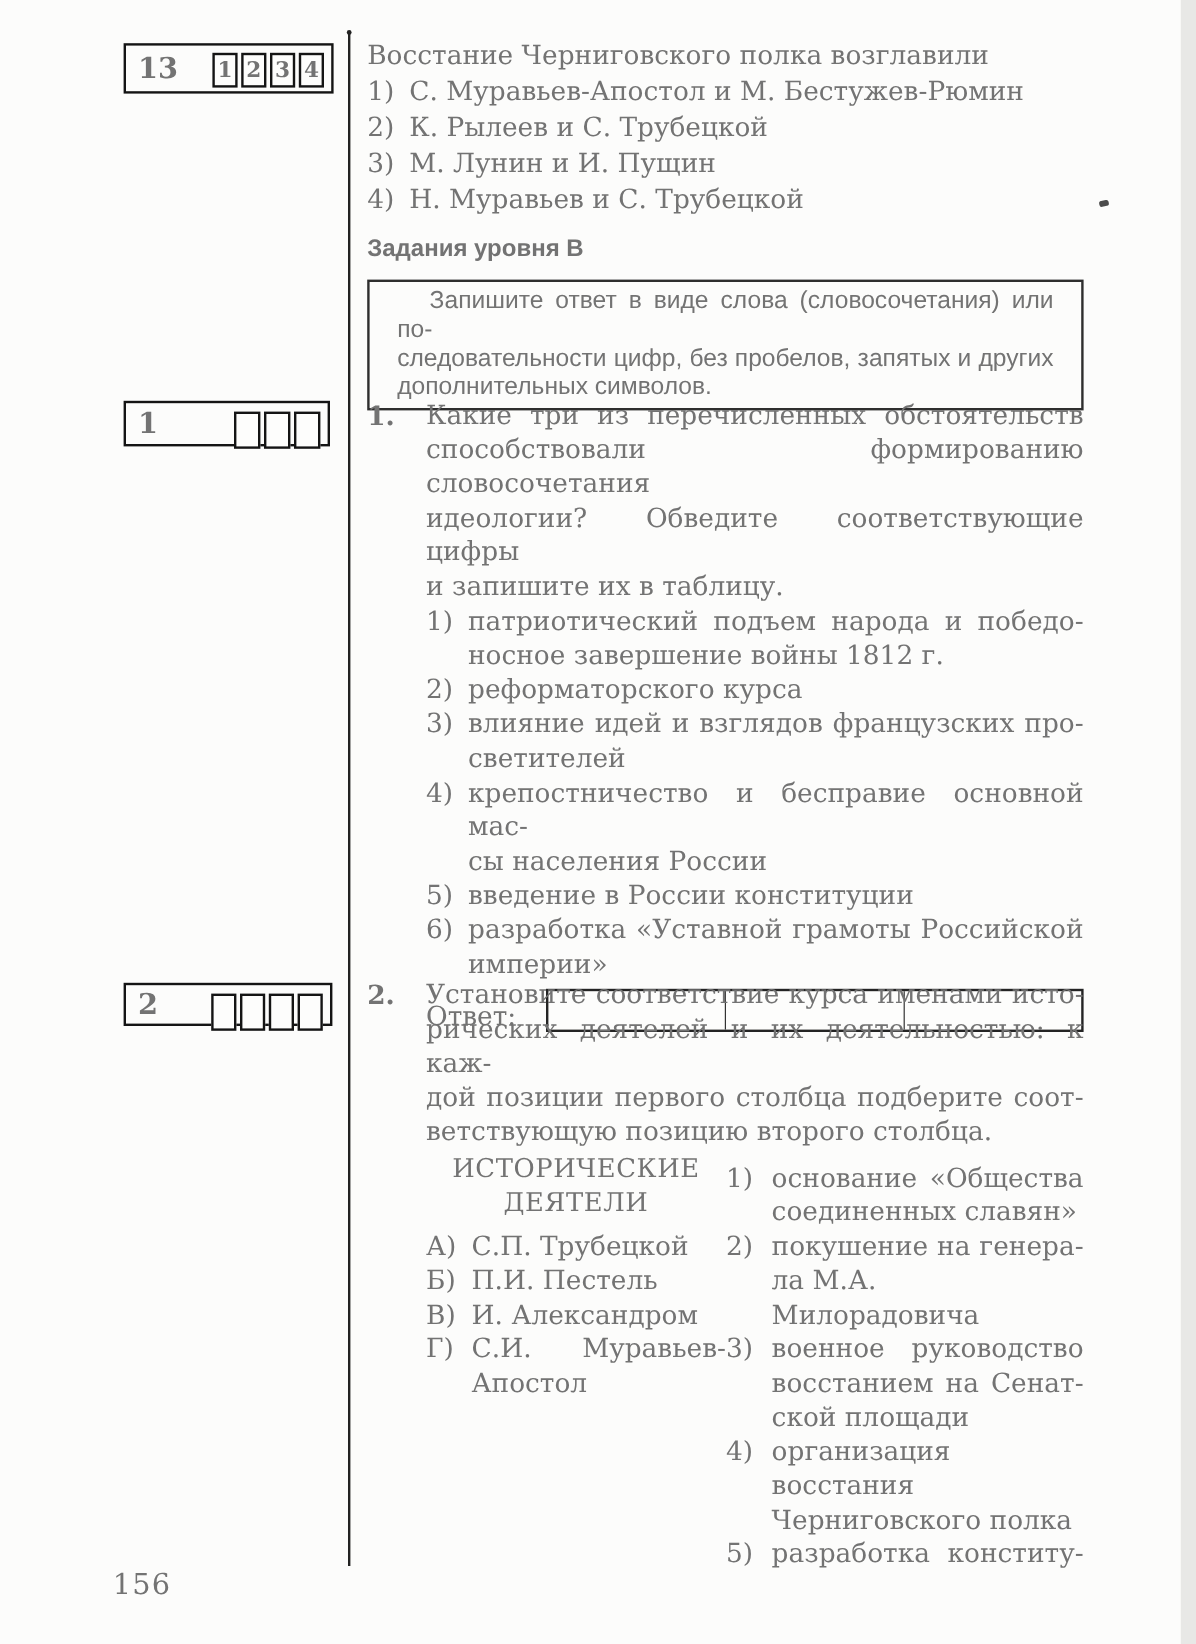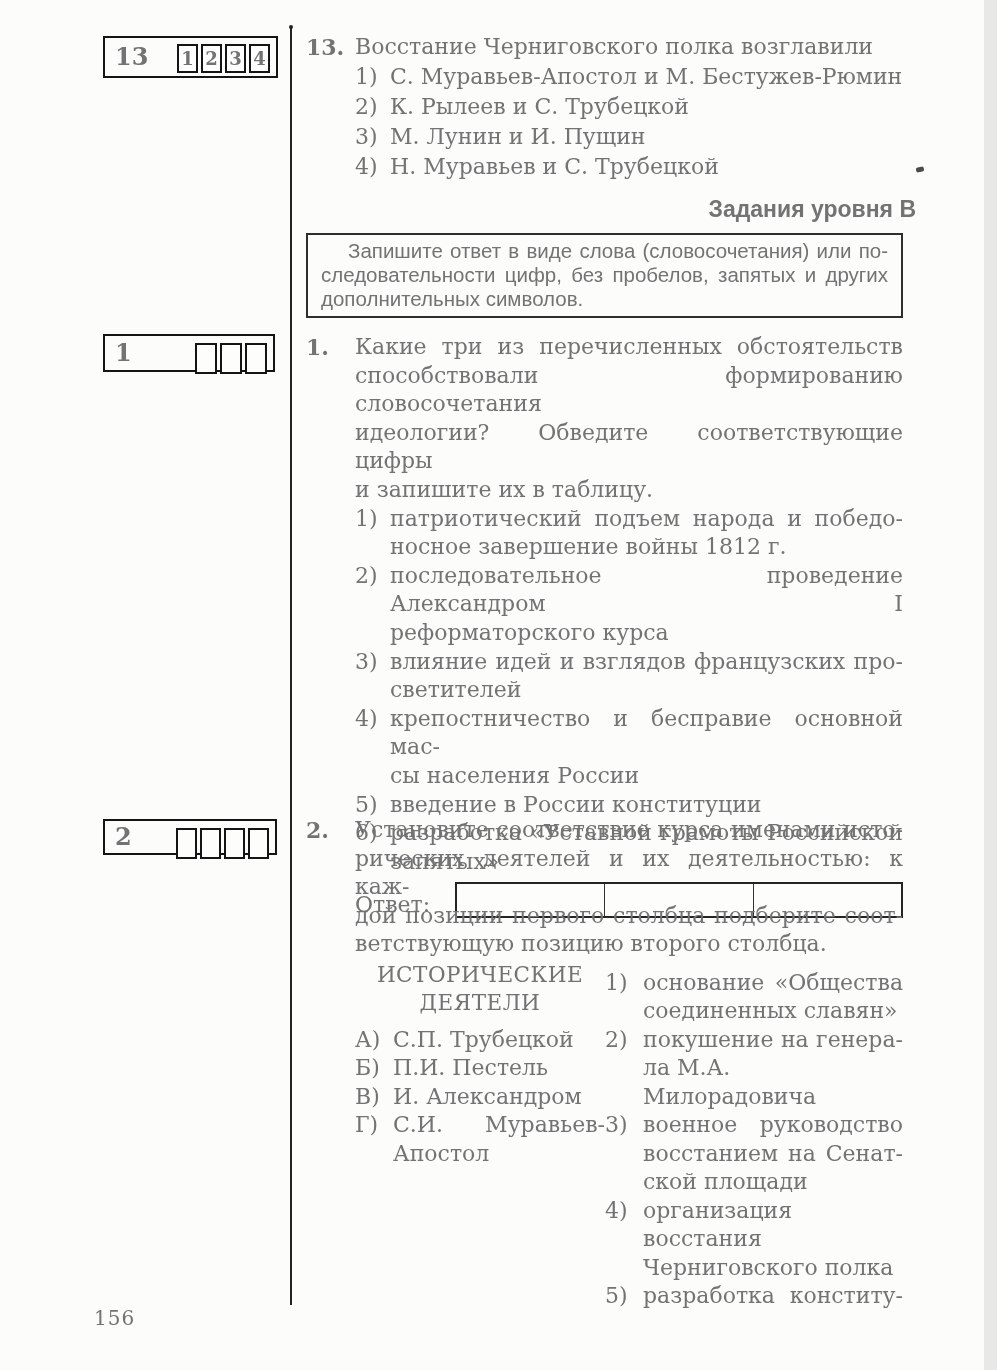--- a/index.html
+++ b/index.html
@@ -37,24 +37,24 @@
   #q2  { top:816px; line-height:28.5px; }
 
   .opt { display:flex; }
   .onum { width:35px; flex:0 0 35px; }
   .otext { flex:1; min-width:0; }
 
   
   .jl { text-align:justify; text-align-last:justify; }
 
   
-  .bheader { position:absolute; left:316px; top:196px; width:600px; text-align:right;
-             font-family:"Liberation Sans","DejaVu Sans",sans-serif; font-weight:bold; font-size:23px; }
+  .bheader { position:absolute; left:306px; top:196px; width:600px; text-align:left;
+             font-family:"Liberation Sans","DejaVu Sans",sans-serif; font-weight:bold; font-size:20px; }
   .ibox { position:absolute; left:306px; top:233px; width:597px;
-          border:2px solid #2e2e2e; padding:4px 13px 6px;
+          border:2px solid #2e2e2e; padding:4px 23px 6px;
           font-family:"Liberation Sans","DejaVu Sans",sans-serif;
           font-size:20.5px; line-height:23.8px; font-weight:500; }
   .ibox div:first-child { text-indent:27px; }
 
   
   .arow { display:flex; align-items:center; margin-top:3px; }
   .alabel { width:100px; flex:0 0 100px;margin-top:12px; }
   .atable { flex:1; height:36px; border:2px solid #242424; display:flex; background:#fdfdfc; }
   .acell { flex:1; }
   .acell + .acell { border-left:1.5px solid #333; }
@@ -63,21 +63,21 @@
   .cols { display:flex; margin-top:2px; }
   .colL { width:250px; flex:0 0 250px; }
   .colR { width:298px; flex:0 0 298px; }
   .colhead { text-align:center; font-size:21.5px; letter-spacing:0.5px; line-height:28.5px; }
   .colhead.rh { padding-top:15px; }
   .colitems { margin-top:8px; }
   .mrow { display:flex; }
   .mnum { width:38px; flex:0 0 38px; }
   .mtext { flex:1; min-width:0; }
 
-  .pageno { position:absolute; left:94px; top:1306px; font-size:20px; letter-spacing:1px; }
+  .pageno { position:absolute; left:94px; top:1306px; font-size:24px; letter-spacing:1px; }
   .speck { position:absolute; left:916px; top:167px; width:8px; height:5px;
            background:#2c2c2c; border-radius:2px; transform:rotate(-12deg); opacity:.85; }
 </style>
 </head>
 <body>
 
 <div class="page">
 
   <div class="divider"></div>
 
@@ -104,21 +104,20 @@
     <span class="mlabel">2</span>
     <span class="mcells">
       <span class="mcell"></span>
       <span class="mcell"></span>
       <span class="mcell"></span>
       <span class="mcell"></span>
     </span>
   </div>
 
   <div class="qblock" id="q13">
-    <div class="qnum">13.</div>
     <div class="qbody">
       <div>Восстание Черниговского полка возглавили</div>
       <div class="opt">
         <span class="onum">1)</span>
         <span class="otext">С. Муравьев-Апостол и М. Бестужев-Рюмин</span>
       </div>
       <div class="opt">
         <span class="onum">2)</span>
         <span class="otext">К. Рылеев и С. Трубецкой</span>
       </div>
@@ -153,21 +152,20 @@
       <div class="opt">
         <span class="onum">1)</span>
         <span class="otext">
             <div class="jl">патриотический подъем народа и победо-</div>
             <div>носное завершение войны 1812 г.</div>
           </span>
       </div>
       <div class="opt">
         <span class="onum">2)</span>
         <span class="otext">
-            <div class="jl">последовательное проведение Александром I</div>
             <div>реформаторского курса</div>
           </span>
       </div>
       <div class="opt">
         <span class="onum">3)</span>
         <span class="otext">
             <div class="jl">влияние идей и взглядов французских про-</div>
             <div>светителей</div>
           </span>
       </div>
@@ -181,21 +179,21 @@
       <div class="opt">
         <span class="onum">5)</span>
         <span class="otext">
             <div>введение в России конституции</div>
           </span>
       </div>
       <div class="opt">
         <span class="onum">6)</span>
         <span class="otext">
             <div class="jl">разработка «Уставной грамоты Российской</div>
-            <div>запятых»</div>
+            <div>империи»</div>
           </span>
       </div>
       <div class="arow">
         <div class="alabel">Ответ:</div>
         <div class="atable">
           <div class="acell"></div>
           <div class="acell"></div>
           <div class="acell"></div>
         </div>
       </div>

